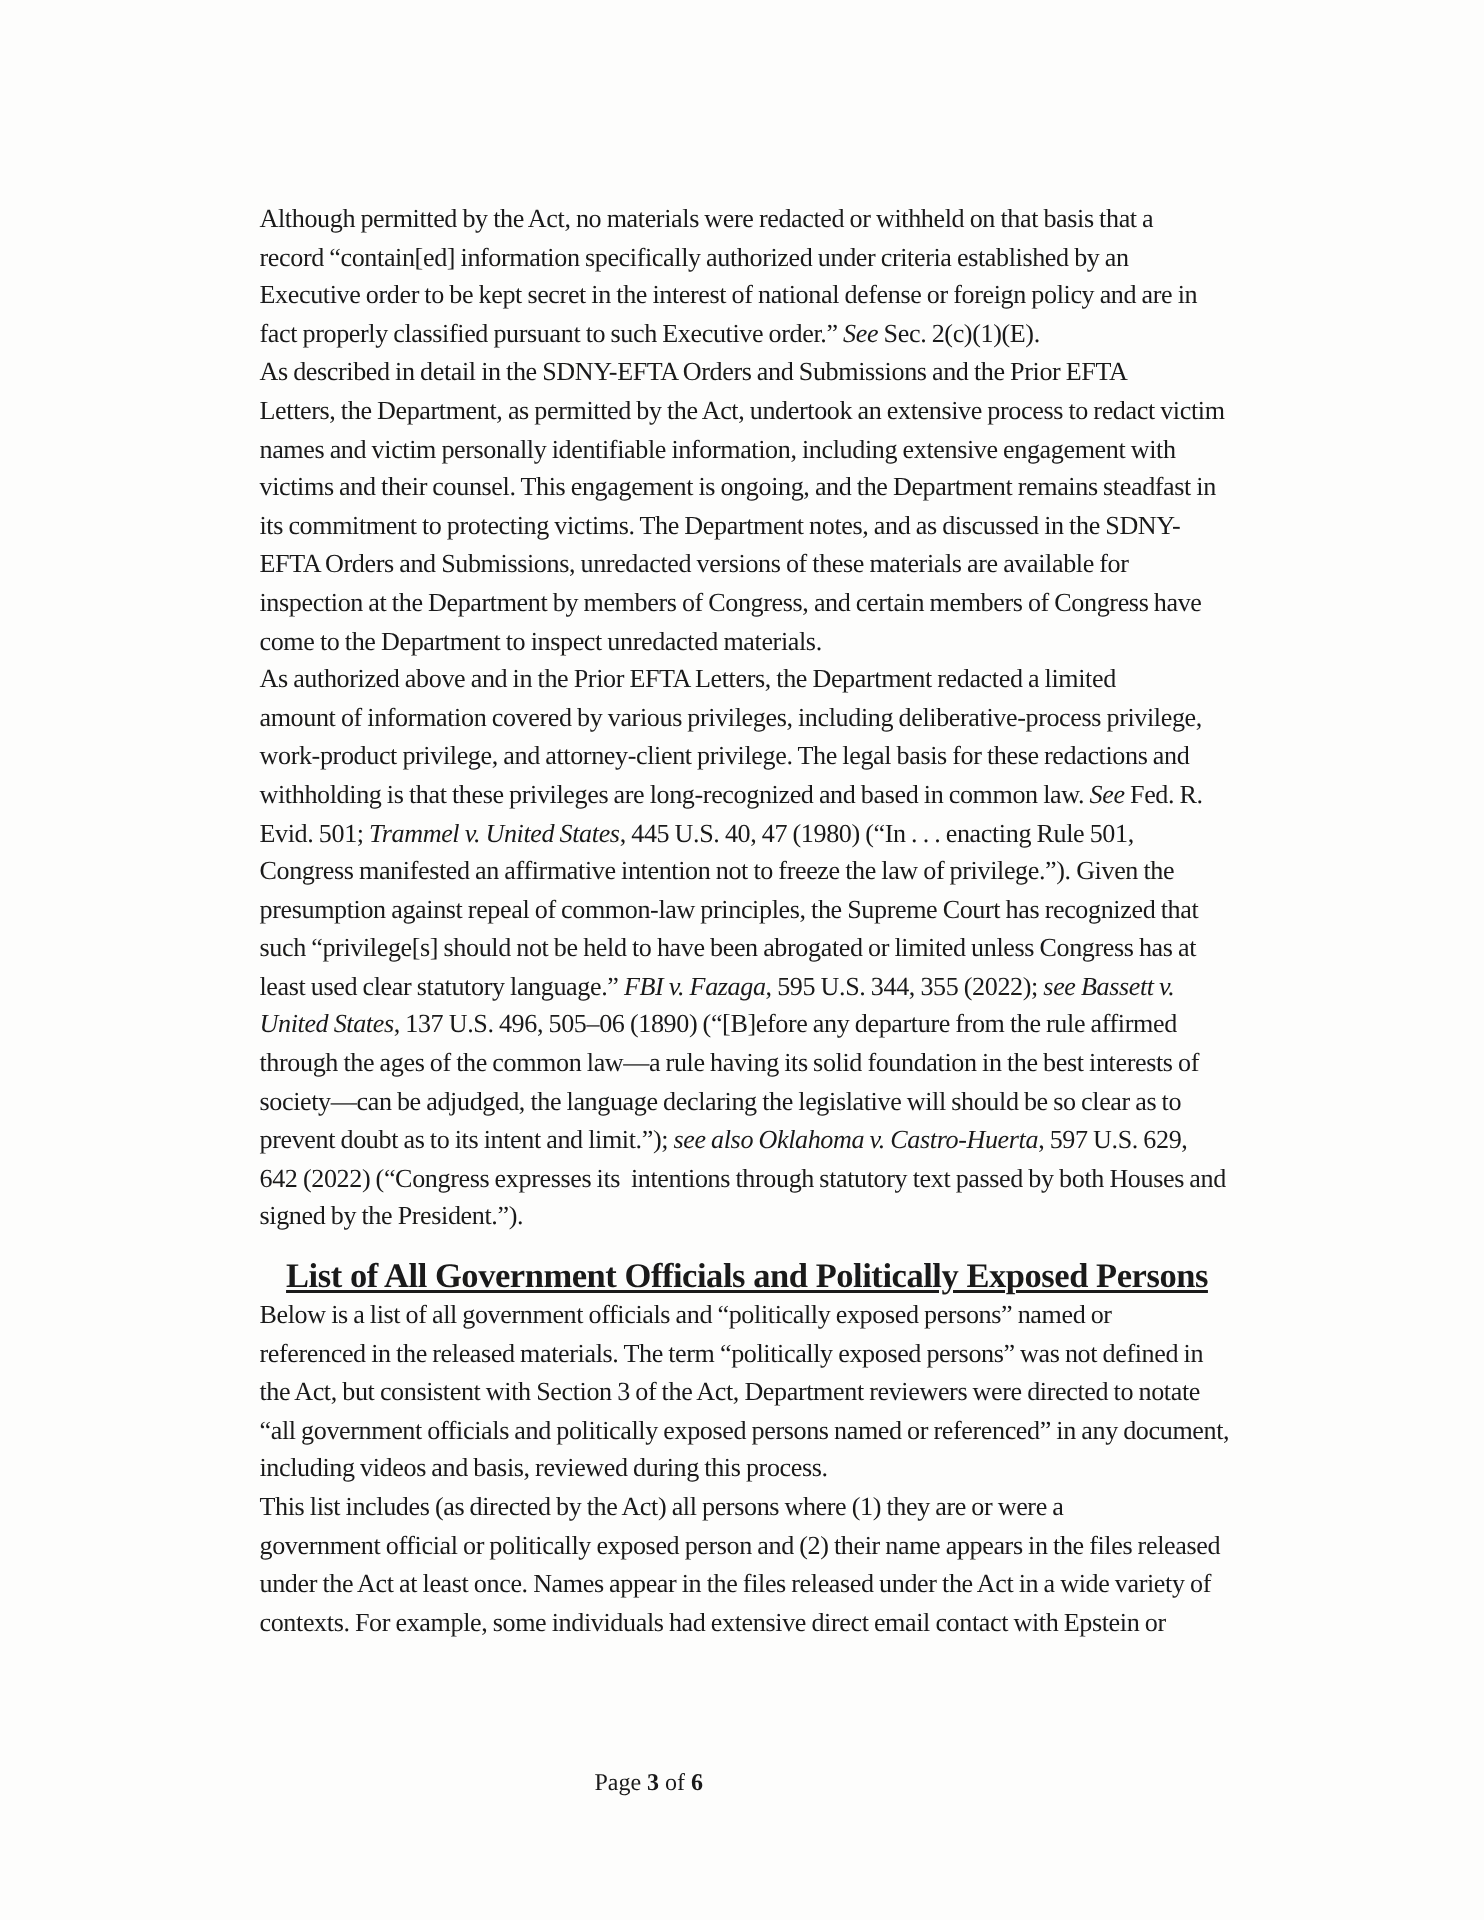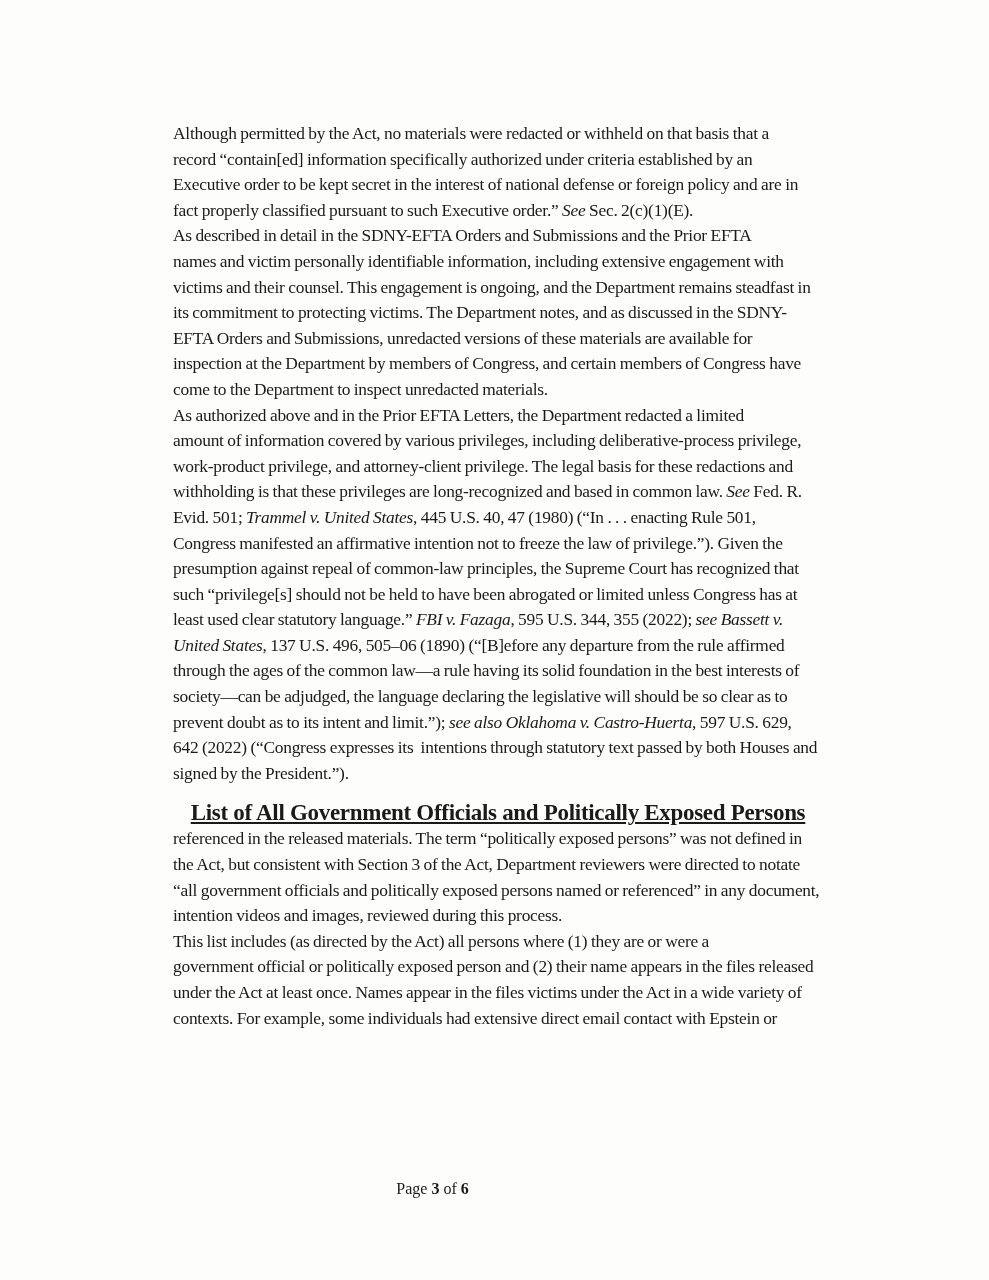--- a/index.html
+++ b/index.html
@@ -1,21 +1,21 @@
 <!DOCTYPE html>
 <html><head>
 <meta charset="utf-8">
 <style>
   html, body { margin: 0; padding: 0; }
   body {
     width: 989px; height: 1280px; background: #fdfdfc;
     font-family: "Liberation Serif", "DejaVu Serif", serif;
     color: #1a1a1a; position: relative; overflow: hidden;
   }
-  .page { position: absolute; left: 113px; top: 121px; width: 770px; }
+  .page { position: absolute; left: 113px; top: 133px; width: 770px; }
   p {
     margin: 0; font-size: 17.4px; line-height: 25.6px;
     letter-spacing: -0.25px; word-spacing: -0.5px;
   }
   p.indent { text-indent: 60px; }
   .gap { }
   .line { display: block; white-space: nowrap; }
   .line > span { white-space: nowrap; }
   i { font-style: italic; }
   h2 {
@@ -35,20 +35,21 @@
 
   <p class="indent">
     <span class="line">Although permitted by the Act, no materials were redacted or withheld on that basis that a</span>
     <span class="line">record “contain[ed] information specifically authorized under criteria established by an</span>
     <span class="line">Executive order to be kept secret in the interest of national defense or foreign policy and are in</span>
     <span class="line"><span>fact properly classified pursuant to such Executive order.”</span> <i>See</i><span> Sec. 2(c)(1)(E).</span></span>
   </p>
 
   <p class="indent gap">
     <span class="line">As described in detail in the SDNY-EFTA Orders and Submissions and the Prior EFTA</span>
+    <span class="line">Letters, the Department, as permitted by the Act, undertook an extensive process to redact victim</span>
     <span class="line">names and victim personally identifiable information, including extensive engagement with</span>
     <span class="line">victims and their counsel. This engagement is ongoing, and the Department remains steadfast in</span>
     <span class="line">its commitment to protecting victims. The Department notes, and as discussed in the SDNY-</span>
     <span class="line">EFTA Orders and Submissions, unredacted versions of these materials are available for</span>
     <span class="line">inspection at the Department by members of Congress, and certain members of Congress have</span>
     <span class="line">come to the Department to inspect unredacted materials.</span>
   </p>
 
   <p class="indent gap">
     <span class="line">As authorized above and in the Prior EFTA Letters, the Department redacted a limited</span>
@@ -64,27 +65,28 @@
     <span class="line">through the ages of the common law—a rule having its solid foundation in the best interests of</span>
     <span class="line">society—can be adjudged, the language declaring the legislative will should be so clear as to</span>
     <span class="line"><span>prevent doubt as to its intent and limit.”); </span><i>see also Oklahoma v. Castro-Huerta</i><span>, 597 U.S. 629,</span></span>
     <span class="line" style="white-space:pre">642 (2022) (“Congress expresses its  intentions through statutory text passed by both Houses and</span>
     <span class="line">signed by the President.”).</span>
   </p>
 
   <h2>List of All Government Officials and Politically Exposed Persons</h2>
 
   <p class="indent gap">
+    <span class="line">Below is a list of all government officials and “politically exposed persons” named or</span>
     <span class="line">referenced in the released materials. The term “politically exposed persons” was not defined in</span>
     <span class="line">the Act, but consistent with Section 3 of the Act, Department reviewers were directed to notate</span>
     <span class="line">“all government officials and politically exposed persons named or referenced” in any document,</span>
-    <span class="line">intention videos and images, reviewed during this process.</span>
+    <span class="line">including videos and basis, reviewed during this process.</span>
   </p>
 
   <p class="indent gap">
     <span class="line">This list includes (as directed by the Act) all persons where (1) they are or were a</span>
     <span class="line">government official or politically exposed person and (2) their name appears in the files released</span>
-    <span class="line">under the Act at least once. Names appear in the files victims under the Act in a wide variety of</span>
+    <span class="line">under the Act at least once. Names appear in the files released under the Act in a wide variety of</span>
     <span class="line">contexts. For example, some individuals had extensive direct email contact with Epstein or</span>
   </p>
 </div>
 
 <div class="footer"><span>Page </span><b>3</b><span> of </span><b>6</b></div>
 
 </body></html>

